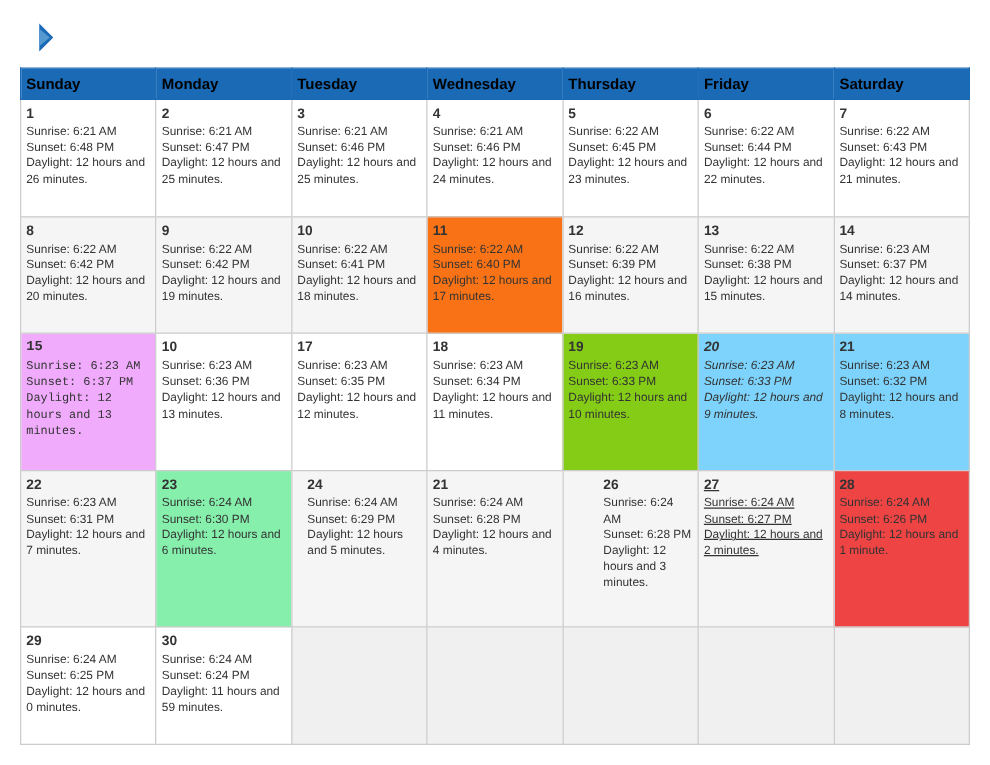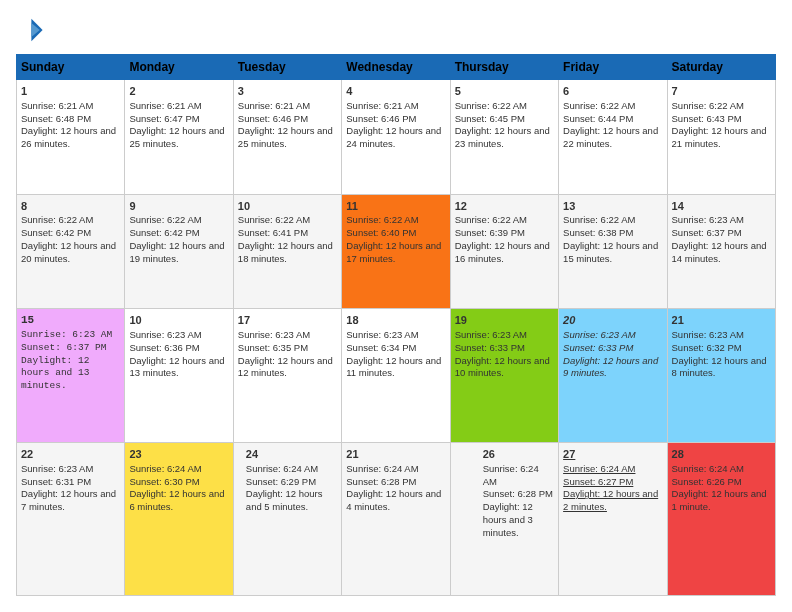--- a/index.html
+++ b/index.html
@@ -144,22 +144,31 @@
           <td style="background: #f0abfc; font-family: Liberation Mono, monospace;"><span class="day-num">15</span>Sunrise: 6:23 AM<br>Sunset: 6:37 PM<br>Daylight: 12 hours and 13 minutes.</td>
           <td style="background: rgb(255, 255, 255);"><span class="day-num">10</span>Sunrise: 6:23 AM<br>Sunset: 6:36 PM<br>Daylight: 12 hours and 13 minutes.</td>
           <td style="background: rgb(255, 255, 255);"><span class="day-num">17</span>Sunrise: 6:23 AM<br>Sunset: 6:35 PM<br>Daylight: 12 hours and 12 minutes.</td>
           <td style="background: rgb(255, 255, 255);"><span class="day-num">18</span>Sunrise: 6:23 AM<br>Sunset: 6:34 PM<br>Daylight: 12 hours and 11 minutes.</td>
           <td style="background: #84cc16;"><span class="day-num">19</span>Sunrise: 6:23 AM<br>Sunset: 6:33 PM<br>Daylight: 12 hours and 10 minutes.</td>
           <td style="background: #7dd3fc; font-style: italic;"><span class="day-num">20</span>Sunrise: 6:23 AM<br>Sunset: 6:33 PM<br>Daylight: 12 hours and 9 minutes.</td>
           <td style="background: #7dd3fc;"><span class="day-num">21</span>Sunrise: 6:23 AM<br>Sunset: 6:32 PM<br>Daylight: 12 hours and 8 minutes.</td>
         </tr>
         <tr>
           <td style="background: rgb(245, 245, 245);"><span class="day-num">22</span>Sunrise: 6:23 AM<br>Sunset: 6:31 PM<br>Daylight: 12 hours and 7 minutes.</td>
-          <td style="background: #fde047;"><span class="day-num">23</span>Sunrise: 6:24 AM<br>Sunset: 6:30 PM<br>Daylight: 12 hours and 6 minutes.</td>
+          <td style="background: #86efac;"><span class="day-num">23</span>Sunrise: 6:24 AM<br>Sunset: 6:30 PM<br>Daylight: 12 hours and 6 minutes.</td>
           <td style="background: rgb(245, 245, 245); padding-left: 12px;"><span class="day-num">24</span>Sunrise: 6:24 AM<br>Sunset: 6:29 PM<br>Daylight: 12 hours and 5 minutes.</td>
           <td style="background: rgb(245, 245, 245);"><span class="day-num">21</span>Sunrise: 6:24 AM<br>Sunset: 6:28 PM<br>Daylight: 12 hours and 4 minutes.</td>
           <td style="background: rgb(245, 245, 245); padding-left: 32px;"><span class="day-num">26</span>Sunrise: 6:24 AM<br>Sunset: 6:28 PM<br>Daylight: 12 hours and 3 minutes.</td>
           <td style="background: rgb(245, 245, 245); text-decoration: underline;"><span class="day-num">27</span>Sunrise: 6:24 AM<br>Sunset: 6:27 PM<br>Daylight: 12 hours and 2 minutes.</td>
           <td style="background: #ef4444;"><span class="day-num">28</span>Sunrise: 6:24 AM<br>Sunset: 6:26 PM<br>Daylight: 12 hours and 1 minute.</td>
         </tr>
+        <tr>
+          <td style="background: rgb(255, 255, 255);"><span class="day-num">29</span>Sunrise: 6:24 AM<br>Sunset: 6:25 PM<br>Daylight: 12 hours and 0 minutes.</td>
+          <td style="background: rgb(255, 255, 255);"><span class="day-num">30</span>Sunrise: 6:24 AM<br>Sunset: 6:24 PM<br>Daylight: 11 hours and 59 minutes.</td>
+          <td style="background: rgb(240, 240, 240);"></td>
+          <td style="background: rgb(240, 240, 240);"></td>
+          <td style="background: rgb(240, 240, 240);"></td>
+          <td style="background: rgb(240, 240, 240);"></td>
+          <td style="background: rgb(240, 240, 240);"></td>
+        </tr>
       </tbody>
   </table>
 </div>
 
 </body></html>

